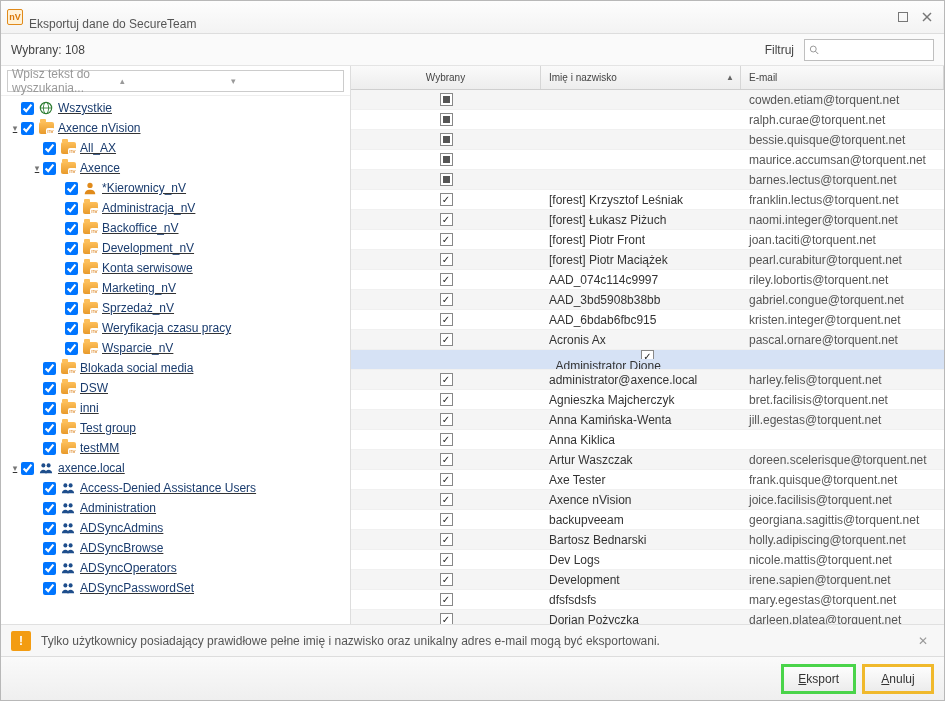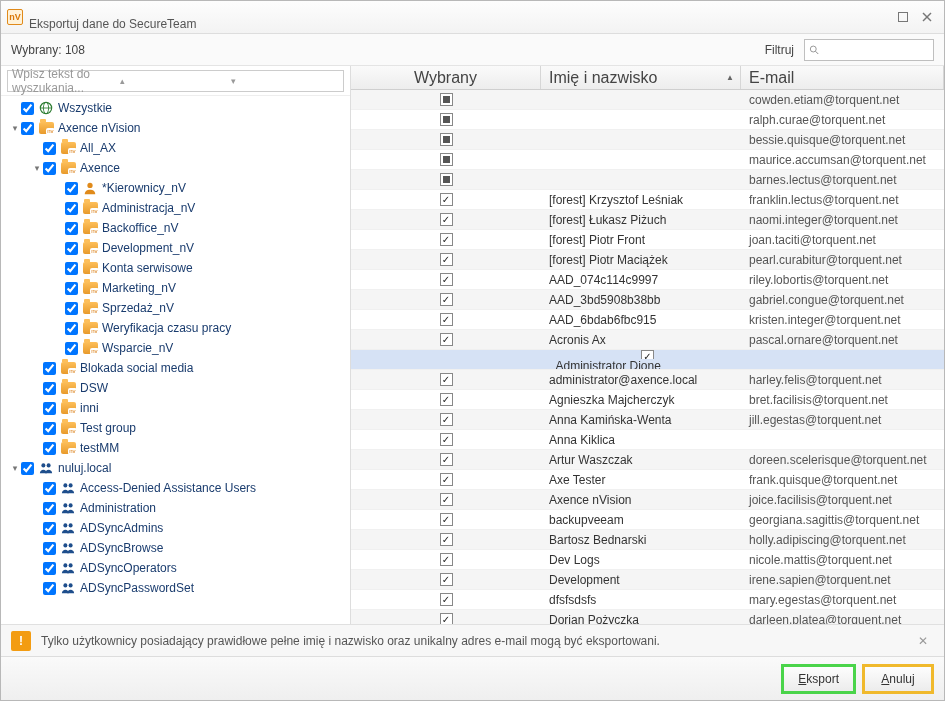--- a/index.html
+++ b/index.html
@@ -16,35 +16,35 @@
   .searchbox{ display:flex; align-items:center; border:1px solid #bfbfbf; background:#fff; height:22px; width:130px; padding:0 4px; }
   .searchbox svg{width:12px;height:12px;fill:#888;margin-right:4px;}
   .searchbox input{border:none;outline:none;font-size:12px;width:100%;background:transparent;}
   .content{flex:1; display:flex; min-height:0;}
   .left{width:350px; border-right:1px solid #ddd; display:flex; flex-direction:column; background:#fff;}
   .tree-search{height:30px; padding:4px 6px; border-bottom:1px solid #eee;}
   .tree-search .box{border:1px solid #ccc; height:22px; display:flex; align-items:center; padding:0 4px; color:#999;}
   .tree-search .box span{flex:1;}
   .tree-search .box .arr{font-size:9px;color:#999;padding:0 3px;cursor:pointer;}
   .tree{flex:1; overflow:auto; padding:2px 0;}
-  .tree-row{display:flex;align-items:center;height:20px;padding-right:4px;white-space:nowrap;}
+  .tree-row{display:flex;align-items:center;height:20px;padding-right:4px;white-space:nowrap;text-decoration:underline;}
   .tree-row .ind{display:inline-block;}
   .tree-row .tw{width:12px;text-align:center;font-size:9px;color:#777;cursor:pointer;}
   .tree-row input[type=checkbox]{margin:0 4px 0 0;}
   .tree-row .ico{width:16px;height:16px;margin-right:4px;display:inline-flex;align-items:center;justify-content:center;}
   .ico-globe svg{width:14px;height:14px;fill:#2e7d32;}
   .ico-folder{background:linear-gradient(#fdbf5a,#e89a2b);border-radius:2px;width:15px;height:12px;position:relative;}
   .ico-folder::before{content:"";position:absolute;top:-3px;left:1px;width:6px;height:3px;background:#fdbf5a;border-radius:1px 1px 0 0;}
   .ico-folder.nv::after{content:"nv";position:absolute;bottom:-1px;right:-1px;font-size:6px;background:#fff;color:#d97706;padding:0 1px;border-radius:2px;line-height:7px;}
   .ico-users svg{width:14px;height:14px;fill:#1e4e8c;}
   .ico-user svg{width:14px;height:14px;fill:#e08a1a;}
   .tree-row .lbl{color:#1a3c6e;cursor:default;}
   .right{flex:1; display:flex; flex-direction:column; min-width:0;}
   .grid-head{display:flex;height:24px;background:linear-gradient(#fafafa,#ededed);border-bottom:1px solid #cfcfcf;}
-  .col{border-right:1px solid #d6d6d6;display:flex;align-items:center;padding:0 8px;color:#444;font-size:16px;position:relative;}
+  .col{border-right:1px solid #d6d6d6;display:flex;align-items:center;padding:0 8px;color:#444;font-size:10px;position:relative;}
   .col.sort::after{content:"▲";position:absolute;right:6px;font-size:8px;color:#666;}
   .c0{width:190px;justify-content:center;}
   .c1{width:200px;}
   .c2{flex:1;}
   .grid-body{flex:1;overflow:auto;}
   .row{display:flex;height:20px;align-items:center;border-bottom:1px solid #f0f0f0;}
   .row:nth-child(odd){background:#f5f5f5;}
   .row:nth-child(even){background:#fff;}
   .row.selected{background:#d6e2f5 !important;flex-direction:column;}
   .cell{padding:0 8px;overflow:hidden;text-overflow:ellipsis;white-space:nowrap;color:#333;font-size:12px;}
@@ -284,21 +284,21 @@
             <span class="tw">▾</span>
             <input type="checkbox" checked="" style="">
             <span class="ico ico-users">
               <svg viewBox="0 0 16 16">
                 <circle cx="5" cy="5" r="2.3"></circle>
                 <circle cx="11" cy="5" r="2.3"></circle>
                 <path d="M1 14c0-2.5 2-4 4-4s4 1.5 4 4z"></path>
                 <path d="M7 14c0-2.5 2-4 4-4s4 1.5 4 4z"></path>
               </svg>
             </span>
-            <span class="lbl">nuluj.local</span>
+            <span class="lbl">axence.local</span>
           </div>
           <div class="tree-row">
             <span class="ind" style="width:30px"></span>
             <span class="tw"></span>
             <input type="checkbox" checked="" style="">
             <span class="ico ico-users">
               <svg viewBox="0 0 16 16">
                 <circle cx="5" cy="5" r="2.3"></circle>
                 <circle cx="11" cy="5" r="2.3"></circle>
                 <path d="M1 14c0-2.5 2-4 4-4s4 1.5 4 4z"></path>

